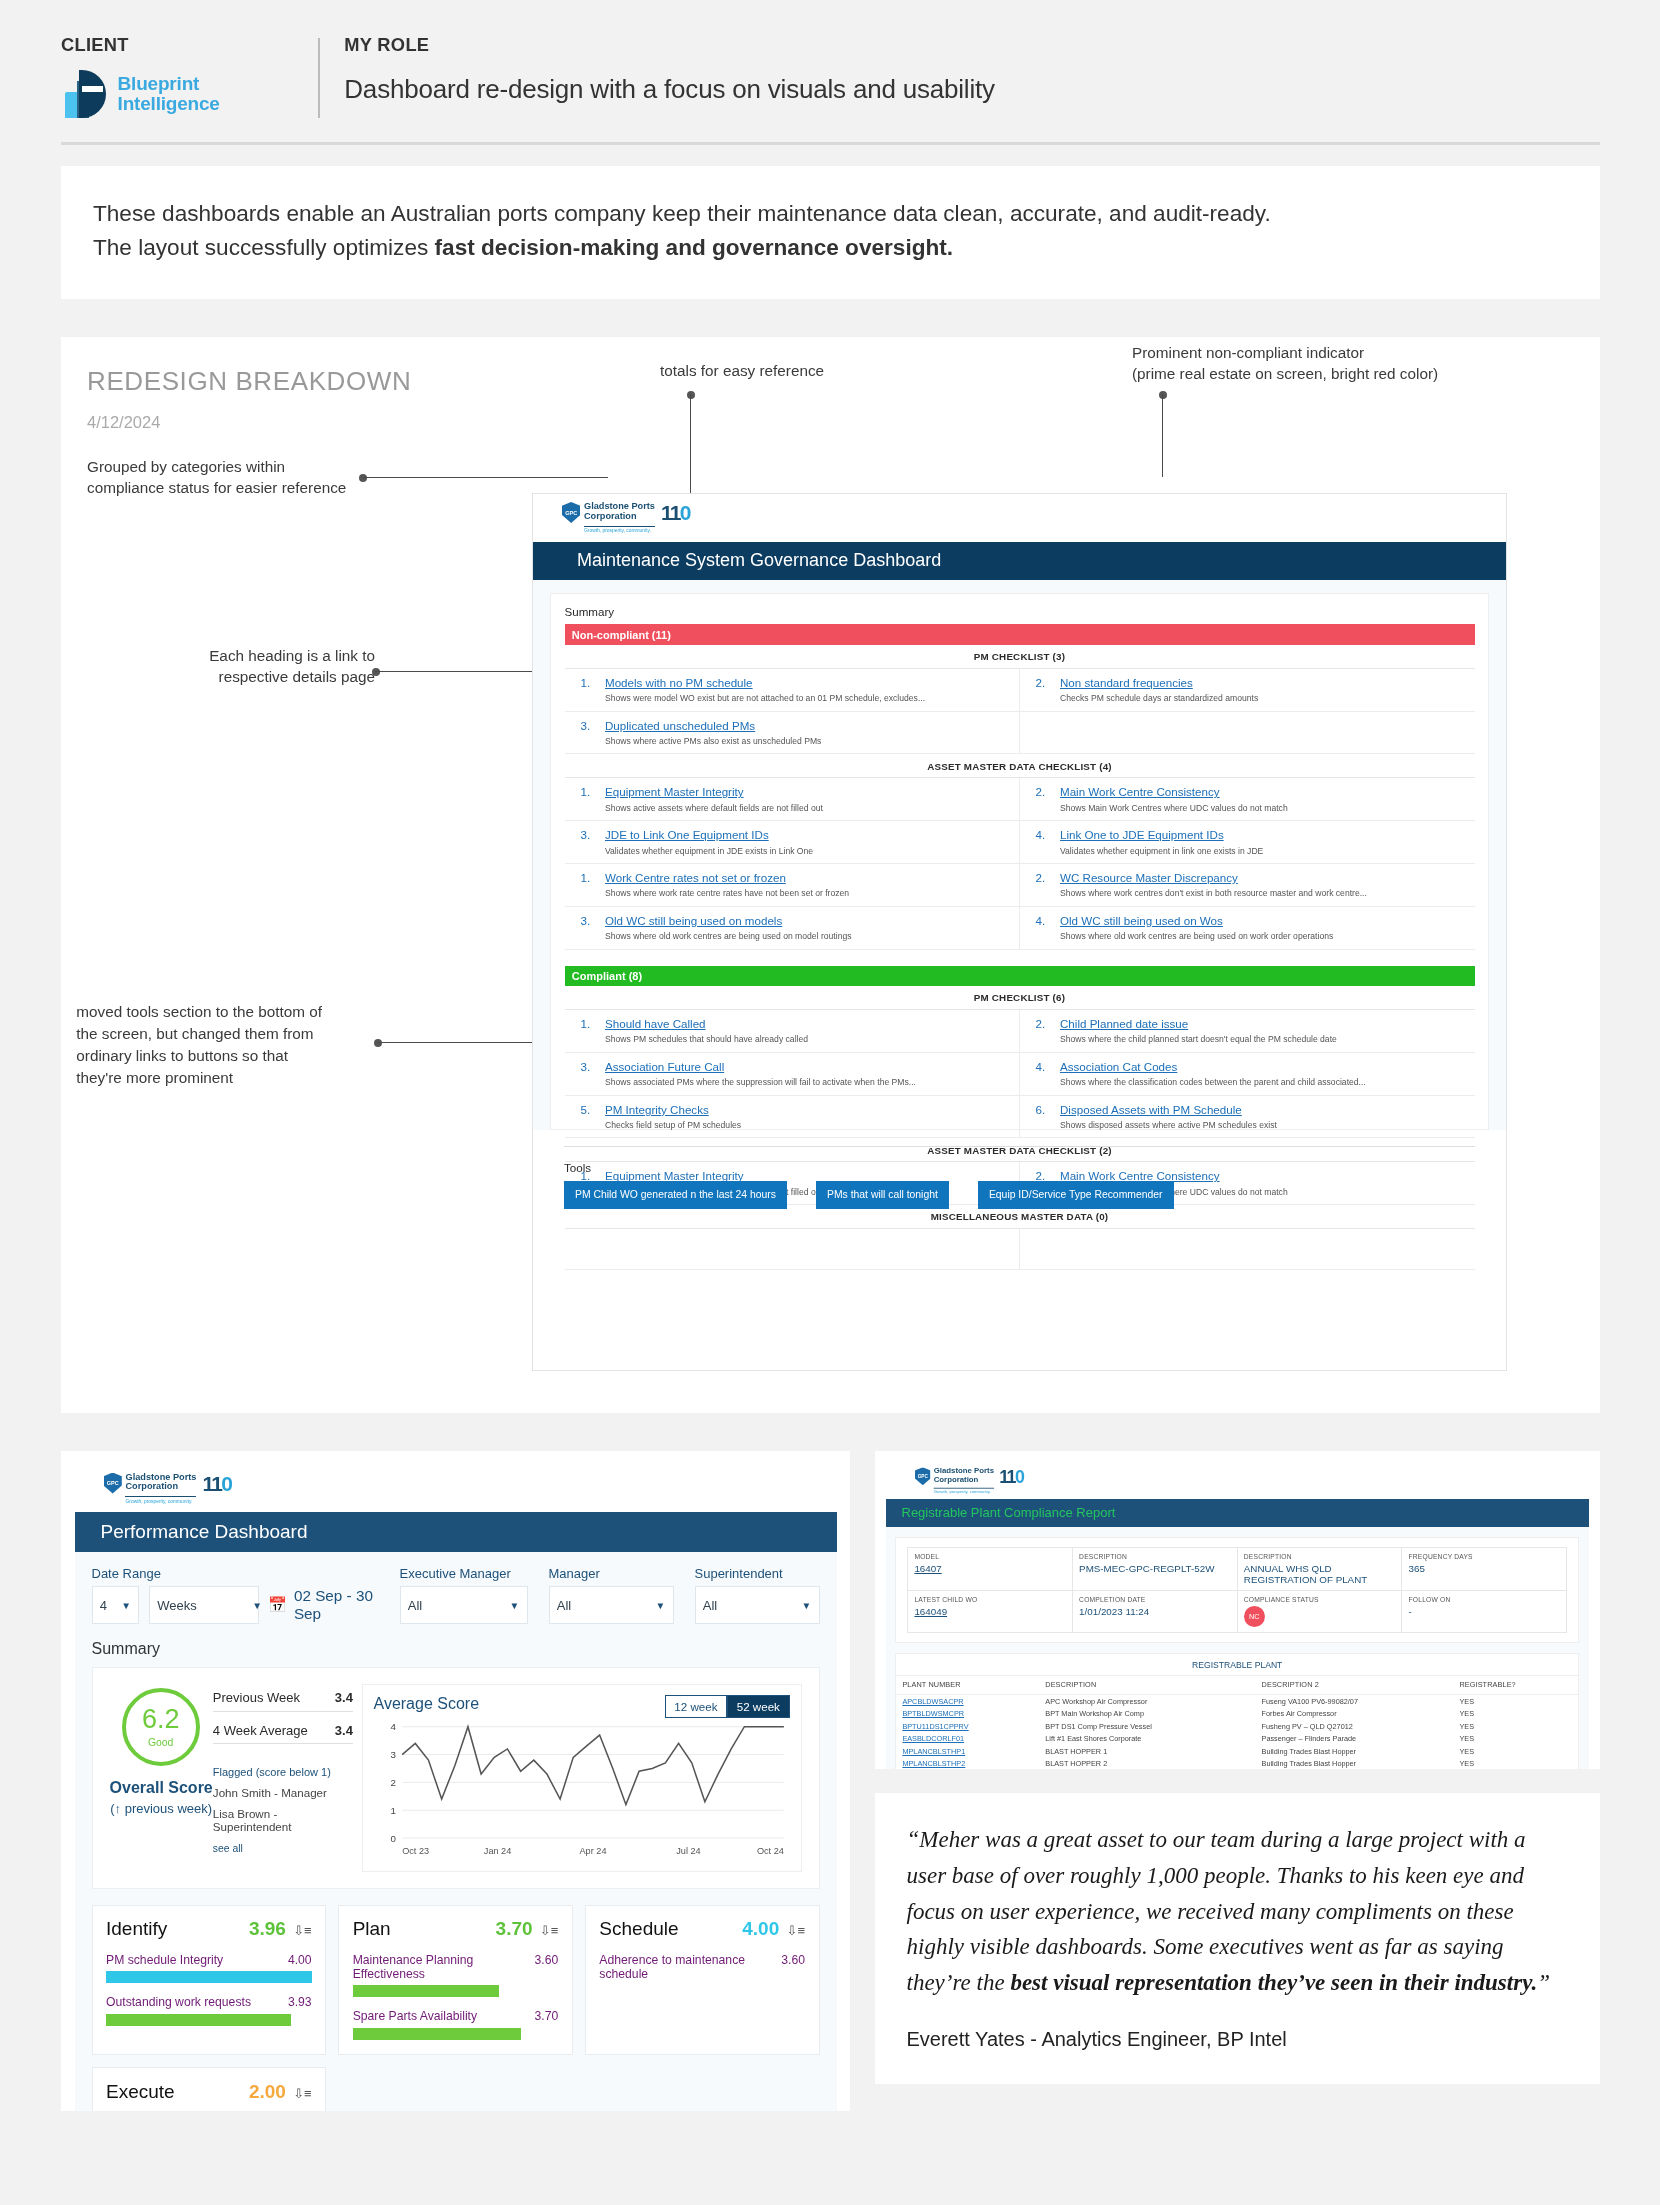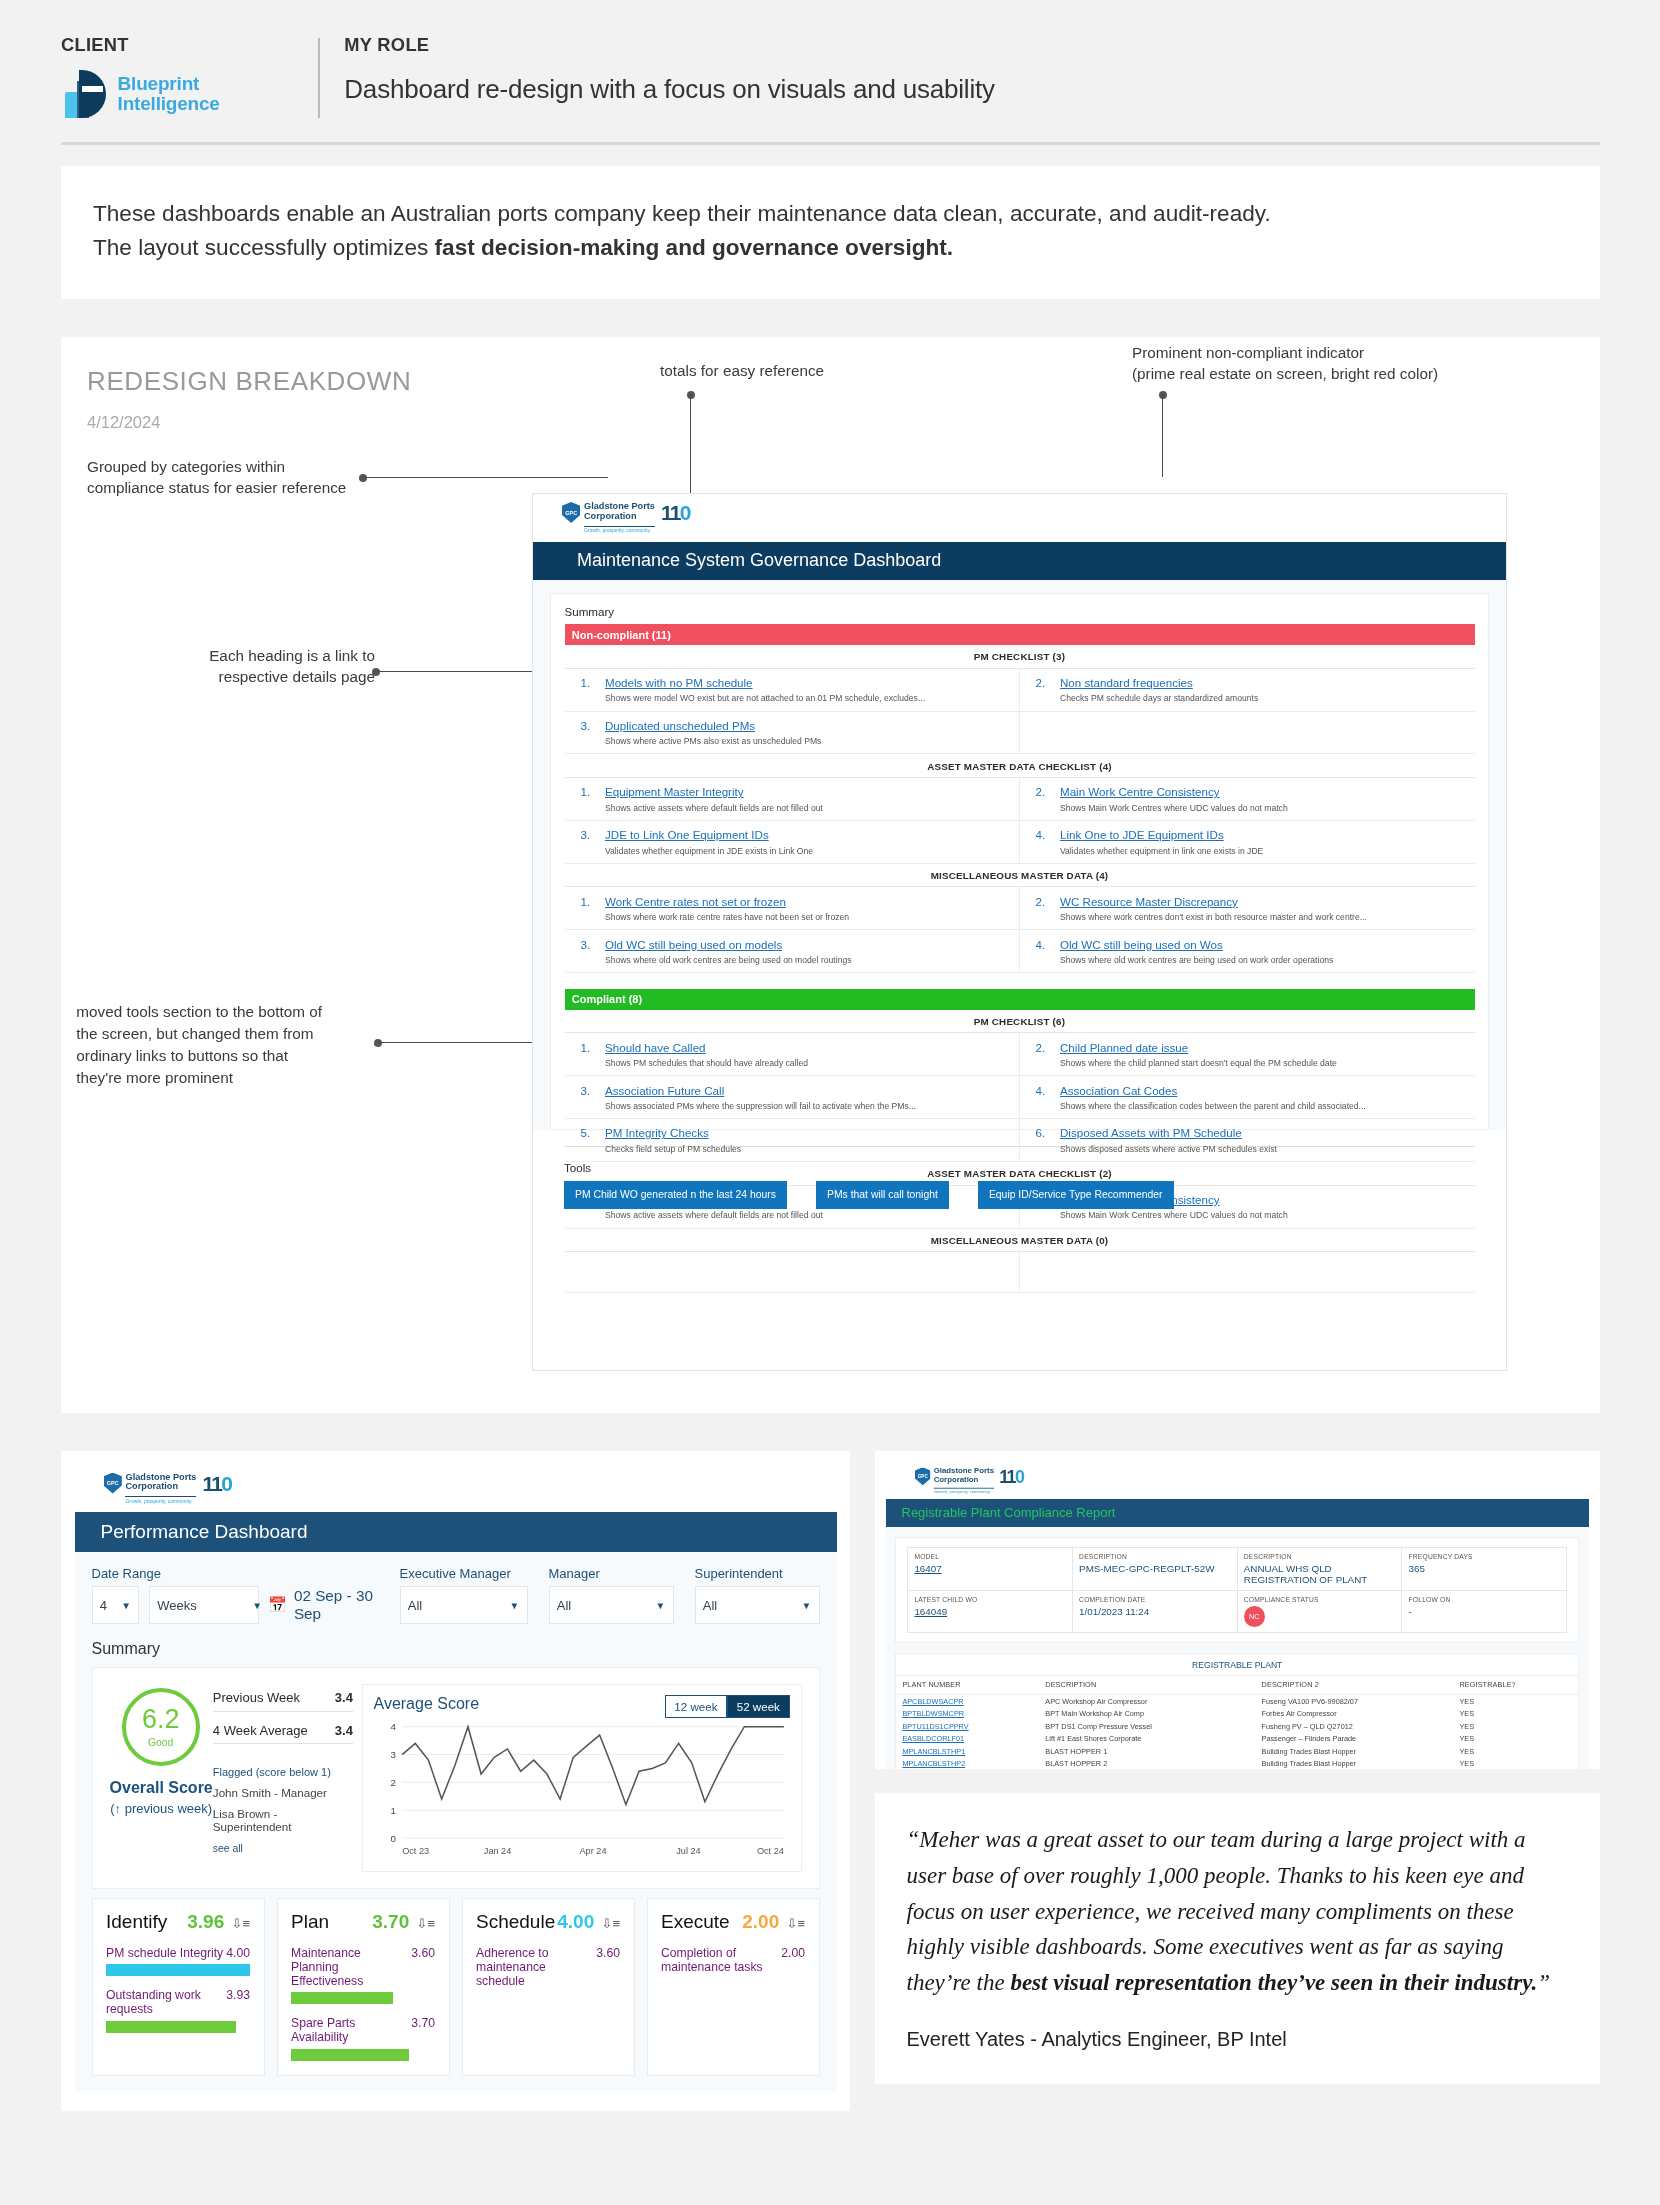--- a/index.html
+++ b/index.html
@@ -115,21 +115,21 @@
   .flag-item { font-size:11.6px; color:#444; margin-top:8px;}
   .see-all { font-size:10.4px; color:#1d5179; margin-top:9.8px;}
   .chart-card { flex:1; border:0.6px solid #eceff1; padding:9.8px 11px; margin-left:8.6px;}
   .chart-head { display:flex; justify-content:space-between; align-items:flex-start;}
   .chart-title { font-size:16px; color:#1d5179;}
   .seg { display:flex; }
   .seg div { border:0.6px solid #1d5179; font-size:11.6px; padding:4.3px 8.6px; }
   .seg .off { color:#1d5179; background:#fff;}
   .seg .on  { color:#fff; background:#0c3c60;}
 
-  .cards-grid { display:grid; grid-template-columns:1fr 1fr 1fr 1fr; gap:12px; margin-top:9px;}
+  .cards-grid { display:grid; grid-template-columns:1fr 1fr 1fr; gap:12px; margin-top:16px;}
   .mcard { background:#fff; border:0.6px solid #e8ecef; padding:12.2px 13.5px 14.7px 13.5px; overflow:hidden;}
   .mcard-head { display:flex; align-items:baseline; justify-content:space-between; }
   .mcard-name { font-size:19px; color:#111;}
   .mcard-score { font-size:19px; font-weight:700;}
   .sorticon { display:inline-block; margin-left:7.3px; color:#555; font-size:13px;}
   .metric { margin-top:12.2px; }
   .metric-top { display:flex; justify-content:space-between; font-size:12.2px; color:#701a75; }
   .bar-bg { height:11.6px; margin-top:4.9px; background:transparent;}
   .bar { height:11.6px; }
 
@@ -280,21 +280,20 @@
             <div class="chk-row">
               <div class="chk-cell">
                 <div class="chk-num">3.</div>
                 <div class="chk-txt"><a class="chk-link">JDE to Link One Equipment IDs</a><div class="chk-desc">Validates whether equipment in JDE exists in Link One</div></div>
               </div>
               <div class="chk-cell">
                 <div class="chk-num">4.</div>
                 <div class="chk-txt"><a class="chk-link">Link One to JDE Equipment IDs</a><div class="chk-desc">Validates whether equipment in link one exists in JDE</div></div>
               </div>
             </div>
-            <div class="grp-head">MISCELLANEOUS MASTER DATA (4)</div>
             <div class="chk-row">
               <div class="chk-cell">
                 <div class="chk-num">1.</div>
                 <div class="chk-txt"><a class="chk-link">Work Centre rates not set or frozen</a><div class="chk-desc">Shows where work rate centre rates have not been set or frozen</div></div>
               </div>
               <div class="chk-cell">
                 <div class="chk-num">2.</div>
                 <div class="chk-txt"><a class="chk-link">WC Resource Master Discrepancy</a><div class="chk-desc">Shows where work centres don't exist in both resource master and work centre...</div></div>
               </div>
             </div>

